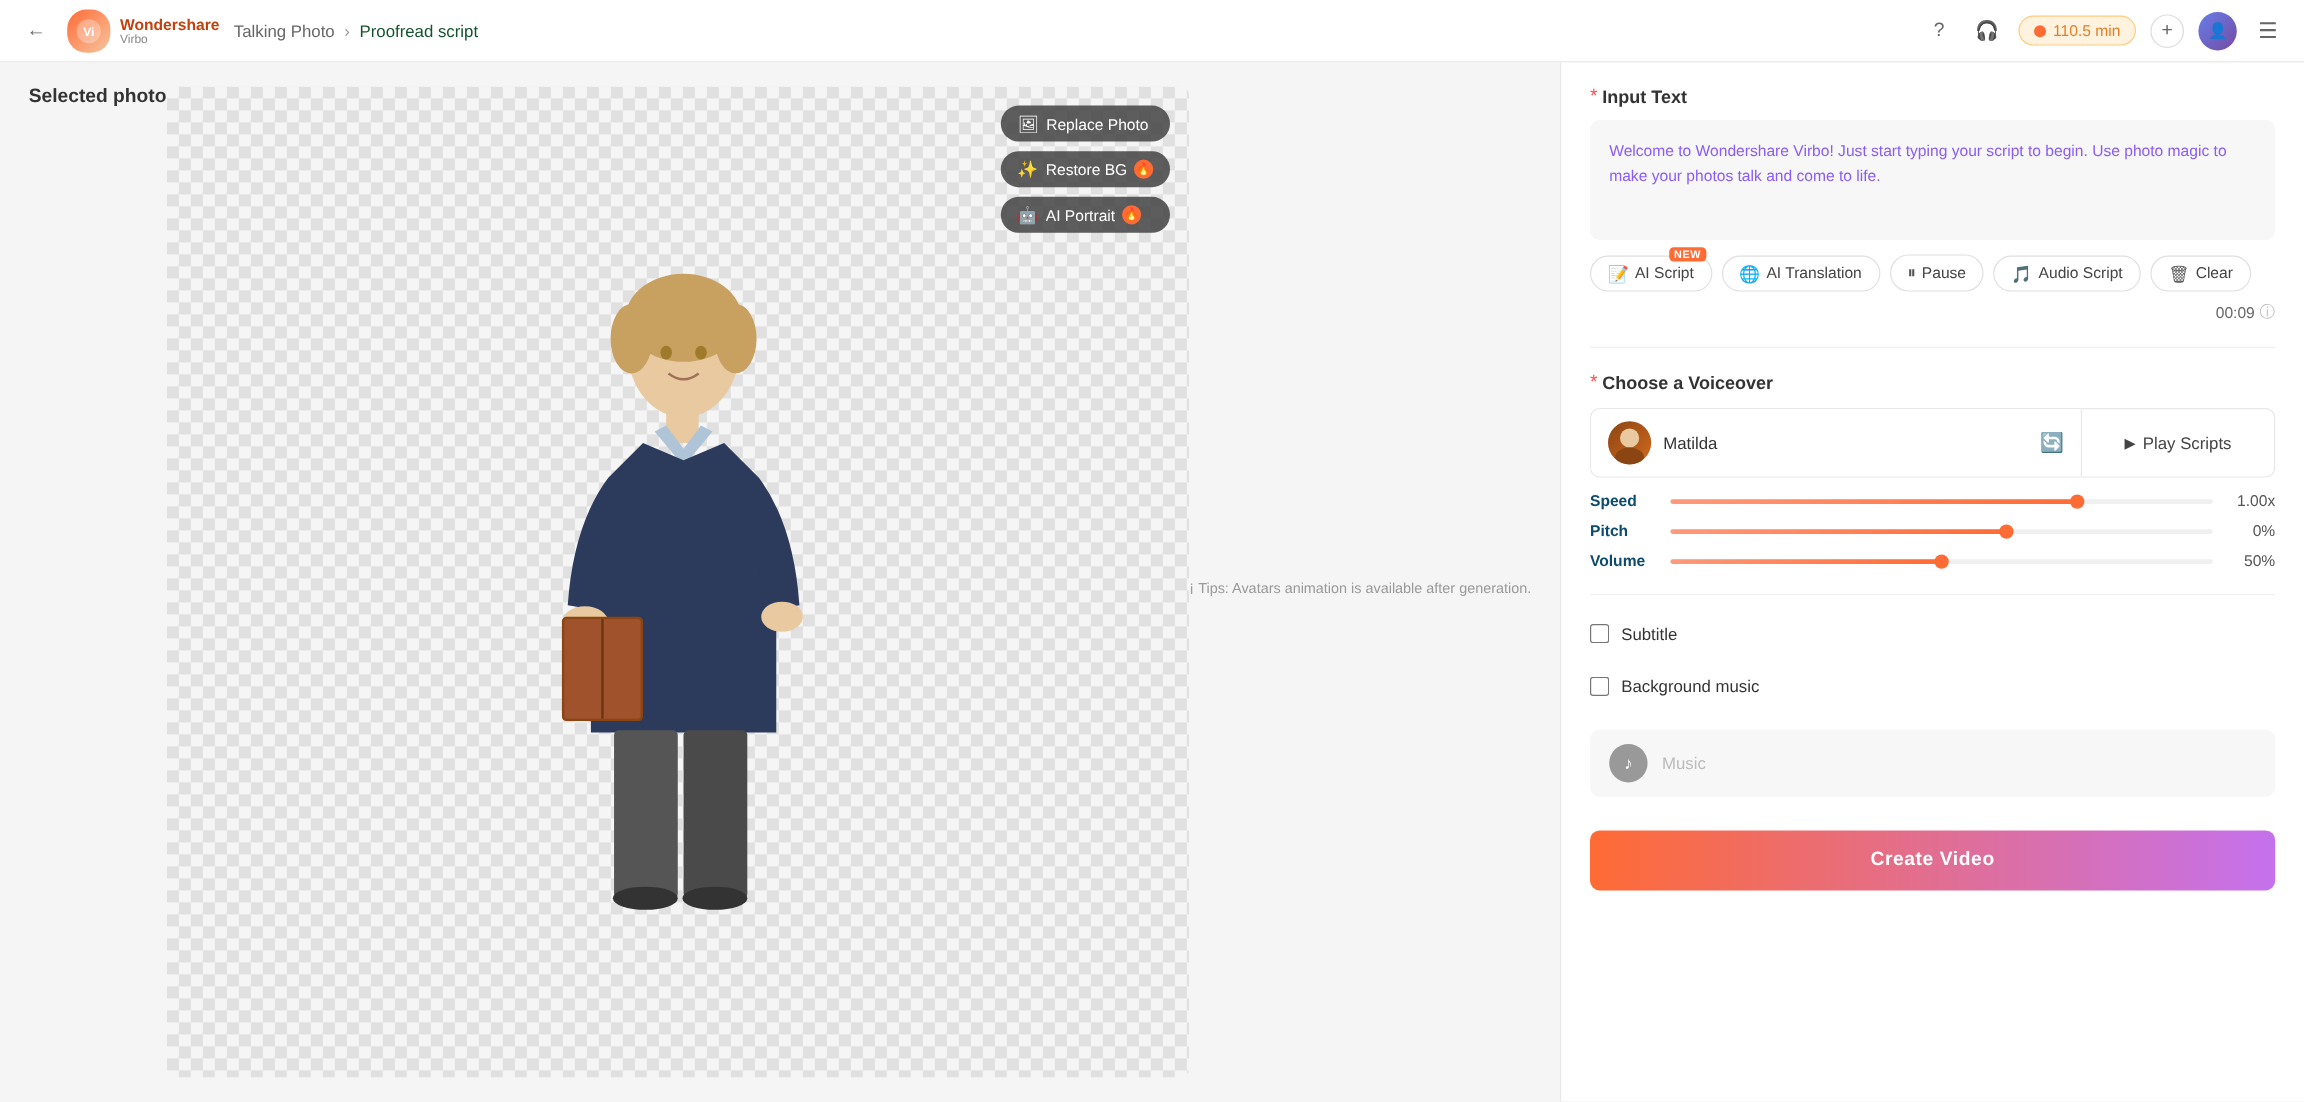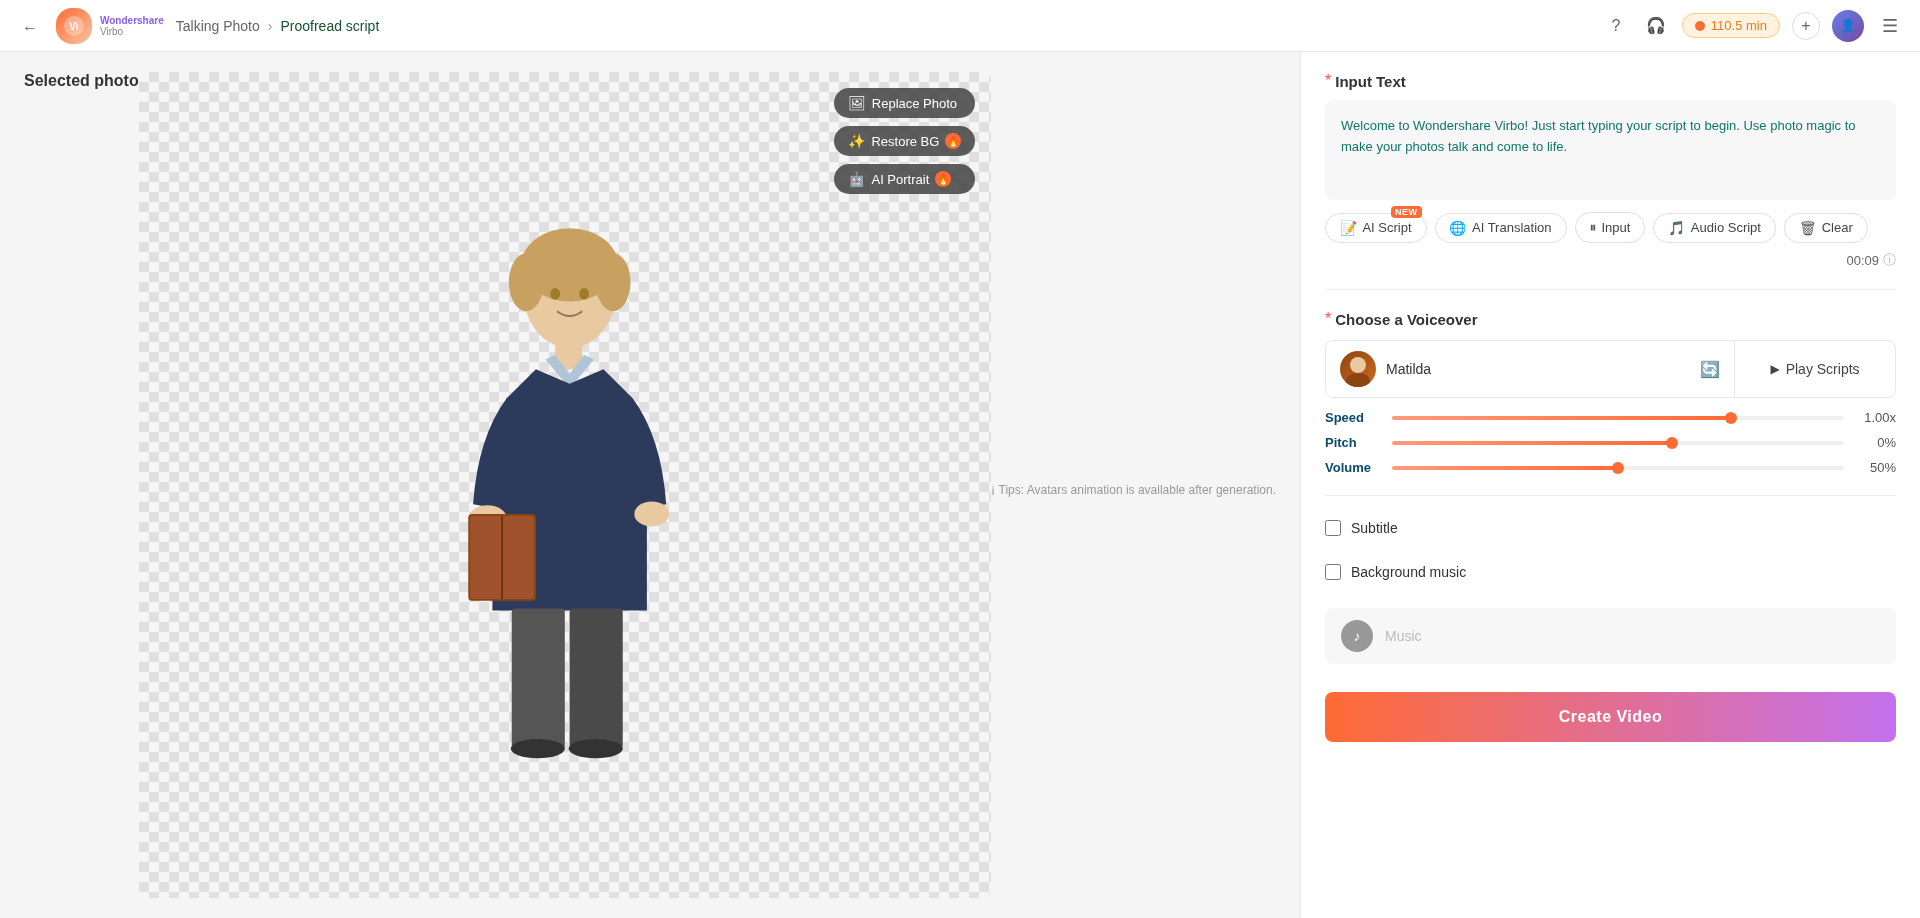--- a/index.html
+++ b/index.html
@@ -137,21 +137,21 @@
 <div class="header">
   <button class="header-icon-btn">←</button>
   <div class="header-logo">
     <div class="logo-icon">
       <svg width="24" height="24" viewBox="0 0 24 24">
           <circle cx="12" cy="12" r="10" fill="white" opacity="0.3"></circle>
           <text x="12" y="16" text-anchor="middle" fill="white" font-size="10" font-weight="bold">Vi</text>
         </svg>
     </div>
     <div>
-      <div style="font-size:10px;font-weight:700;color:#8b5cf6;">Wondershare</div>
+      <div style="font-size:13px;font-weight:700;color:#c2410c;">Wondershare</div>
       <div style="font-size:10px;color:#888;">Virbo</div>
     </div>
   </div>
   <div class="breadcrumb">
     <span style="color:#666; cursor:pointer;">Talking Photo</span>
     <span class="breadcrumb-sep">›</span>
     <span class="current">Proofread script</span>
   </div>
   <div class="header-right">
     <button class="header-icon-btn" title="Help">?</button>
@@ -234,35 +234,35 @@
   </div>
 
   <div class="right-panel">
 
     <div class="input-text-section">
       <div style="display:flex;align-items:center;gap:4px;">
         <span class="required-star">*</span>
         <span class="section-label">Input Text</span>
       </div>
       <div class="input-text-box">
-        <span style="color:#0f766e;">Welcome to Wondershare Virbo! Just start typing your script to begin. Use photo magic to make your photos talk and come to life.</span>
+        <span style="color:#8b5cf6;">Welcome to Wondershare Virbo! Just start typing your script to begin. Use photo magic to make your photos talk and come to life.</span>
       </div>
       <div class="toolbar-row">
         <button class="tool-btn" style="position:relative;">
           <span class="new-badge">NEW</span>
           <span class="tool-btn-icon">📝</span>
           <span>AI Script</span>
         </button>
         <button class="tool-btn">
           <span class="tool-btn-icon">🌐</span>
           <span>AI Translation</span>
         </button>
         <button class="tool-btn">
           <span class="tool-btn-icon">⏸</span>
-          <span>Input</span>
+          <span>Pause</span>
         </button>
         <button class="tool-btn">
           <span class="tool-btn-icon">🎵</span>
           <span>Audio Script</span>
         </button>
         <button class="clear-btn">
           <span class="tool-btn-icon">🗑</span>
           <span>Clear</span>
         </button>
         <div class="time-display">

